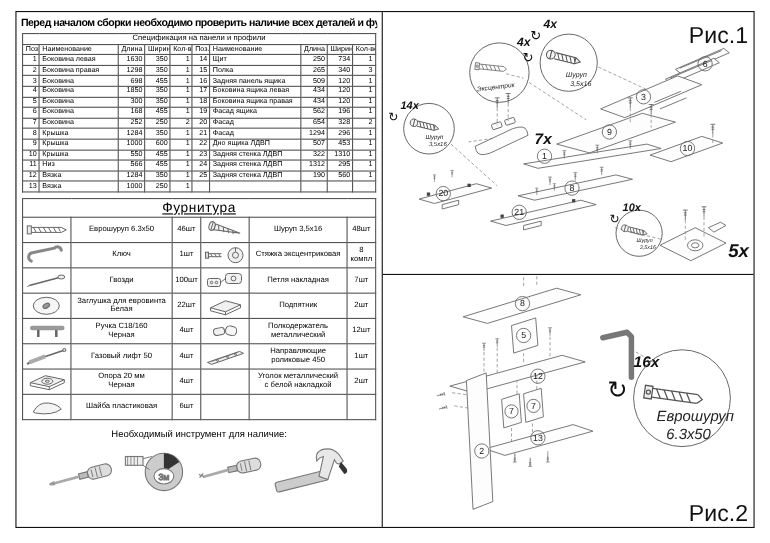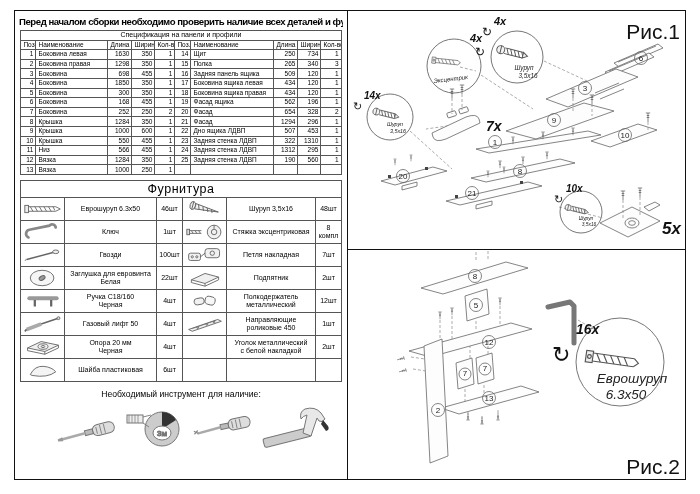--- a/index.html
+++ b/index.html
@@ -19,26 +19,26 @@
   table{border-collapse:collapse;margin:3px auto 0;}
   td{box-sizing:border-box;}
   .spec{width:321px;table-layout:fixed;font-size:6.5px;}
   .spec td{border:1px solid #555;padding:0 2px;height:9.6px;line-height:8px;
     overflow:hidden;white-space:nowrap;}
   .spec .cap td{text-align:center;font-size:7px;font-weight:normal;}
   .spec .num{text-align:right;}
   .hw{width:321px;table-layout:fixed;font-size:7px;margin-top:5px;}
   .hw td{border:1px solid #555;text-align:center;vertical-align:middle;
     padding:1px;height:23px;line-height:1.15;white-space:pre-line;overflow:hidden;}
-  .hw .cap td{font-size:12.5px;height:17px;letter-spacing:.5px;}
+  .hw .cap td{font-size:12.5px;height:17px;letter-spacing:.5px;text-decoration:underline;}
   .hwicon svg{display:block;margin:0 auto;}
 
   .tools{margin-top:7px;text-align:center;}
   .tools-label{font-size:8.6px;}
-  .tools-icons{display:flex;justify-content:flex-end;padding:4px 10px 0;}
+  .tools-icons{display:flex;justify-content:center;padding:4px 10px 0;}
 
   
   text{font-family:"Liberation Sans",sans-serif;}
   .figlbl{font-size:21px;fill:#111;}
   .pn{font-size:8px;fill:#222;text-anchor:middle;}
   .it{font-style:italic;fill:#222;}
   .qty{font-style:italic;font-weight:bold;fill:#111;}
   .rot{fill:#111;}
   .ln{stroke:#666;fill:none;stroke-width:.8;}
   .pnl{stroke:#666;fill:#fdfdfd;stroke-width:.8;}

